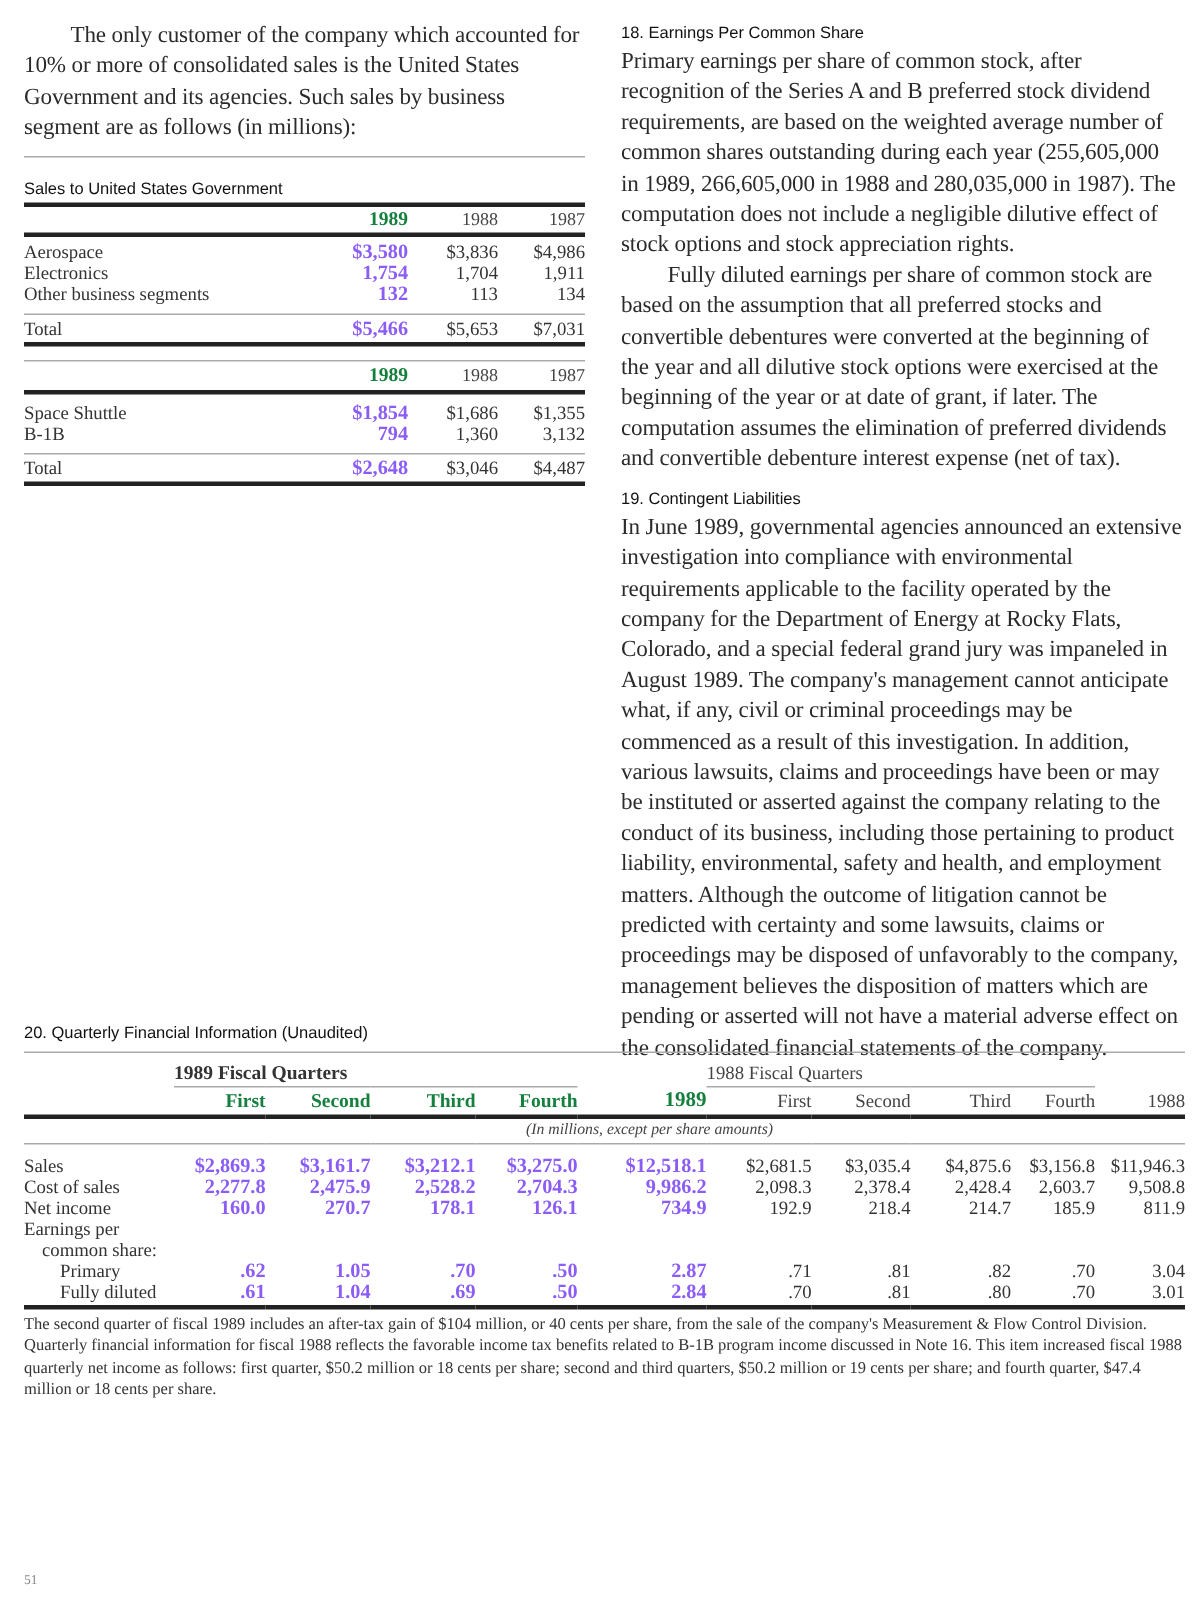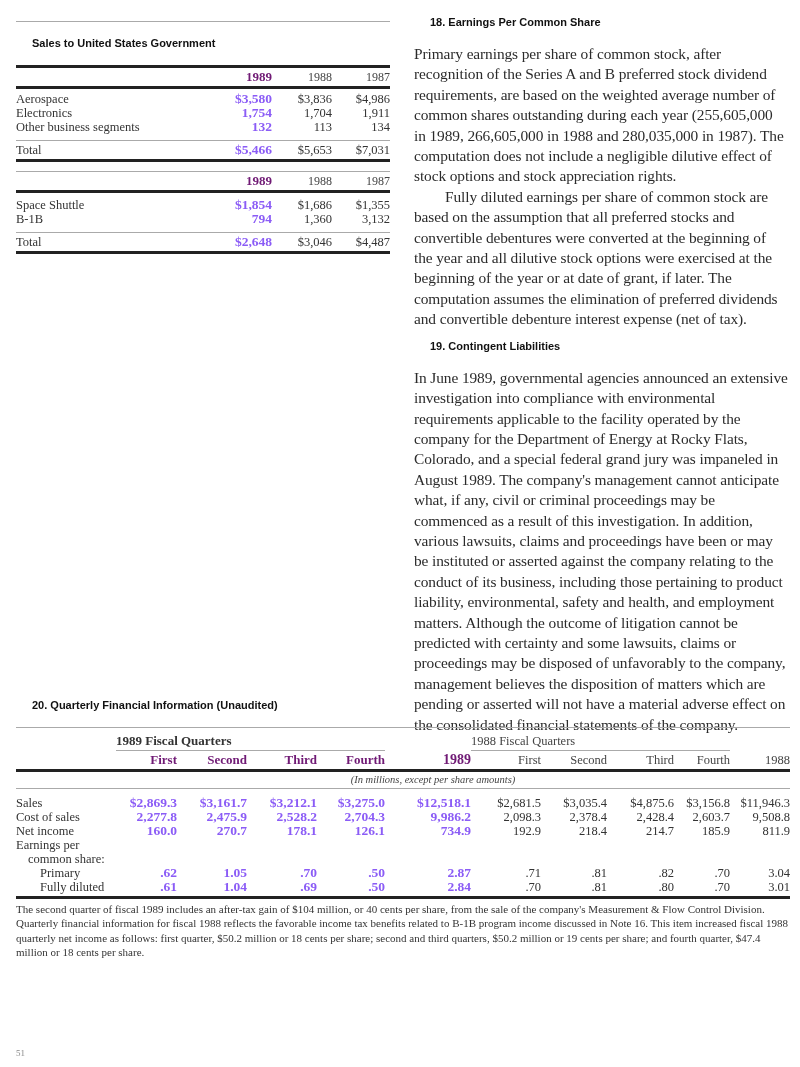--- a/index.html
+++ b/index.html
@@ -1,37 +1,38 @@
 <!DOCTYPE html>
 <html><head>
 <meta charset="utf-8">
 <style>
   html,body{margin:0;padding:0;background:#fff;}
   body{width:800px;height:1067px;position:relative;overflow:hidden;color:#2a2a2a;font-family:"DejaVu Serif","Liberation Serif",serif;}
   .col-left{position:absolute;left:16px;top:13px;width:374px;}
   .col-right{position:absolute;left:414px;top:13px;width:374px;}
   p.body{font-family:"Liberation Serif",serif;font-size:15.4px;line-height:20.4px;margin:0;color:#2b2b2b;letter-spacing:-0.1px;}
   p.indent{text-indent:31px;}
-  .hd{font-family:"Liberation Sans",sans-serif;font-weight:bold;font-size:11px;color:#111;margin:16px;}
+  .hd{font-family:"Liberation Sans",sans-serif;font-weight:normal;font-size:11px;color:#111;margin:0;}
   .rule-thin{border-top:1px solid #aaa;}
   .rule-thick{border-top:3px solid #222;}
   table.fin{border-collapse:collapse;width:100%;font-family:"Liberation Serif",serif;}
   table.fin td{padding:0;font-size:12.5px;line-height:14px;color:#333;}
   table.fin td.num{text-align:right;}
   table.fin td.b{font-weight:bold;color:#8b5cf6;font-size:13.5px;}
   table.fin td.yr{font-size:12px;color:#444;}
-  table.fin td.yrb{font-size:13px;font-weight:bold;color:#701a75;}
+  table.fin td.yrb{font-size:13px;font-weight:bold;color:#15803d;}
   .qt td{font-size:12.5px;line-height:14px;}
   .footnote{font-family:"Liberation Serif",serif;font-size:11px;line-height:14.4px;color:#333;margin:0;}
   .pagenum{position:absolute;left:16px;top:1048px;font-size:9px;color:#888;font-family:"Liberation Serif",serif;}
 </style>
 </head>
 <body>
 
 <div class="col-left">
+  <p class="body indent" style="margin-top:1px;">The only customer of the company which accounted for 10% or more of consolidated sales is the United States Government and its agencies. Such sales by business segment are as follows (in millions):</p>
 
   <div class="rule-thin" style="margin-top:8px;"></div>
 
   <p class="hd" style="margin-top:15px;">Sales to United States Government</p>
   <div class="rule-thick" style="margin-top:3px;"></div>
 
   <table class="fin" style="margin-top:0;">
     <colgroup>
         <col style="width:164px">
         <col style="width:92px">

